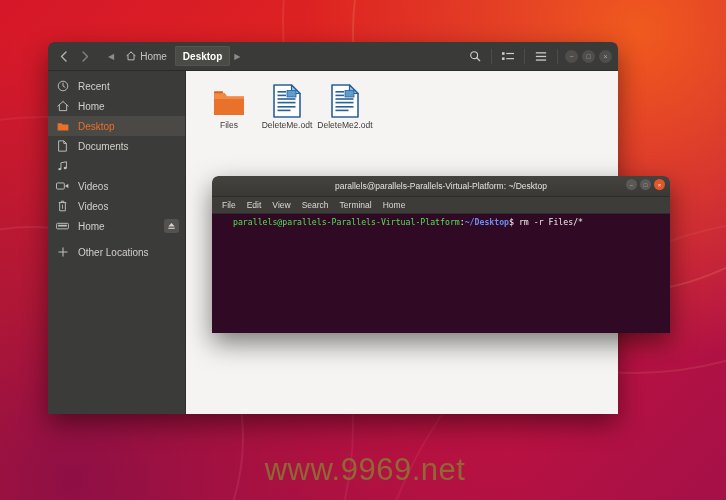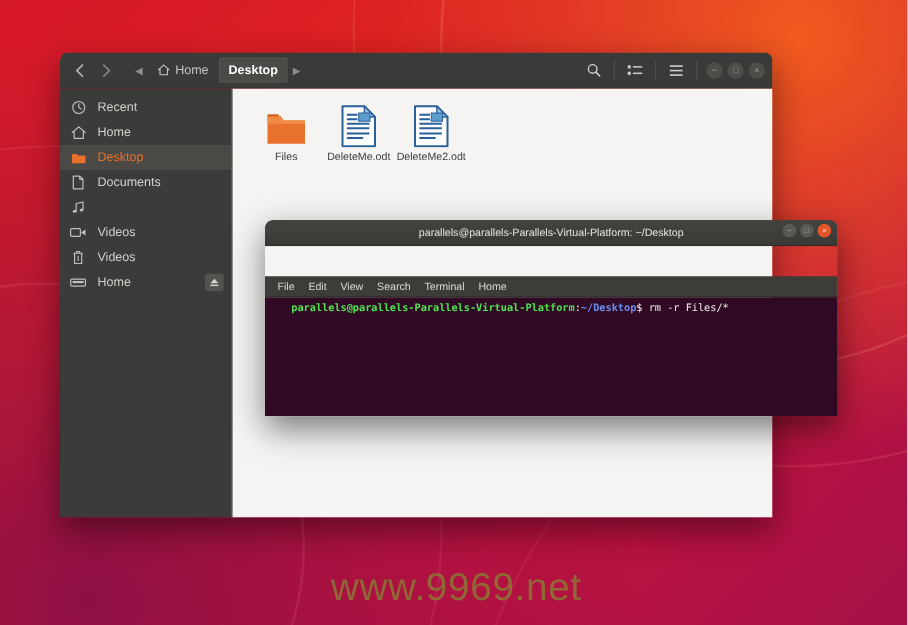--- a/index.html
+++ b/index.html
@@ -102,28 +102,27 @@
   }
   #term-title .ttxt{font-size:8.5px;color:#e6e4e0;font-weight:normal;}
   .term-ctrls{position:absolute;right:5px;top:3px;display:flex;gap:3px;}
   .tc{width:11px;height:11px;border-radius:50%;background:#5a5955;display:flex;
       align-items:center;justify-content:center;font-size:6px;color:#b9b7b3;}
   .tc.close{background:#e2562a;color:#ffe6dd;}
   #term-menu{
     height:16px;background:#3d3c39;flex:none;display:flex;align-items:center;
     padding-left:10px;gap:11px;font-size:8.5px;color:#dcdad6;
     border-bottom:1px solid #2e2d2b;
-    margin-top:24px;
   }
   #term-screen{
     flex:1;background:#300a24;padding:3px 5px 0 5px;
     font-family:"DejaVu Sans Mono", monospace;font-size:8.2px;line-height:1.45;
     overflow:hidden;
   }
-  .pr-user{color:#4ee24e;font-weight:bold;padding-left:16px;}
+  .pr-user{color:#4ee24e;font-weight:normal;padding-left:16px;}
   .pr-colon{color:#ffffff;}
   .pr-path{color:#6a8ef0;font-weight:bold;}
   .pr-dollar{color:#ffffff;}
   .pr-cmd{color:#f0eeea;}
 </style>
 </head>
 <body>
 
 <div id="desktop">
   <div class="swirl s1"></div>
@@ -283,20 +282,28 @@
           <span class="eject">
             <svg width="9" height="8" viewBox="0 0 10 9">
                 <path d="M5 1.2 L8.6 5.2 H1.4 Z" fill="#d4d2ce"></path>
                 <rect x="1.4" y="6.4" width="7.2" height="1.3" fill="#d4d2ce"></rect>
               </svg>
           </span>
         </div>
 
         <div class="side-gap"></div>
 
+        <div class="side-item">
+          <span class="side-ico">
+            <svg width="12" height="12" viewBox="0 0 14 14">
+                <path d="M7 2.2 V11.8 M2.2 7 H11.8" stroke="#c2c0bc" stroke-width="1.2" stroke-linecap="round"></path>
+              </svg>
+          </span>
+          <span class="side-label">Other Locations</span>
+        </div>
       </div>
 
       <div id="content">
         <div class="icon-grid">
 
           <div class="fitem">
             <span class="glyph">
               <svg width="34" height="30" viewBox="0 0 34 30">
                 <path d="M2 5 H12.5 L15 8.4 H32 V27 H2 Z" fill="#e8712c"></path>
                 <path d="M2 5 H12.5 L15 8.4 H32 V11 H2 Z" fill="#f08a45"></path>

